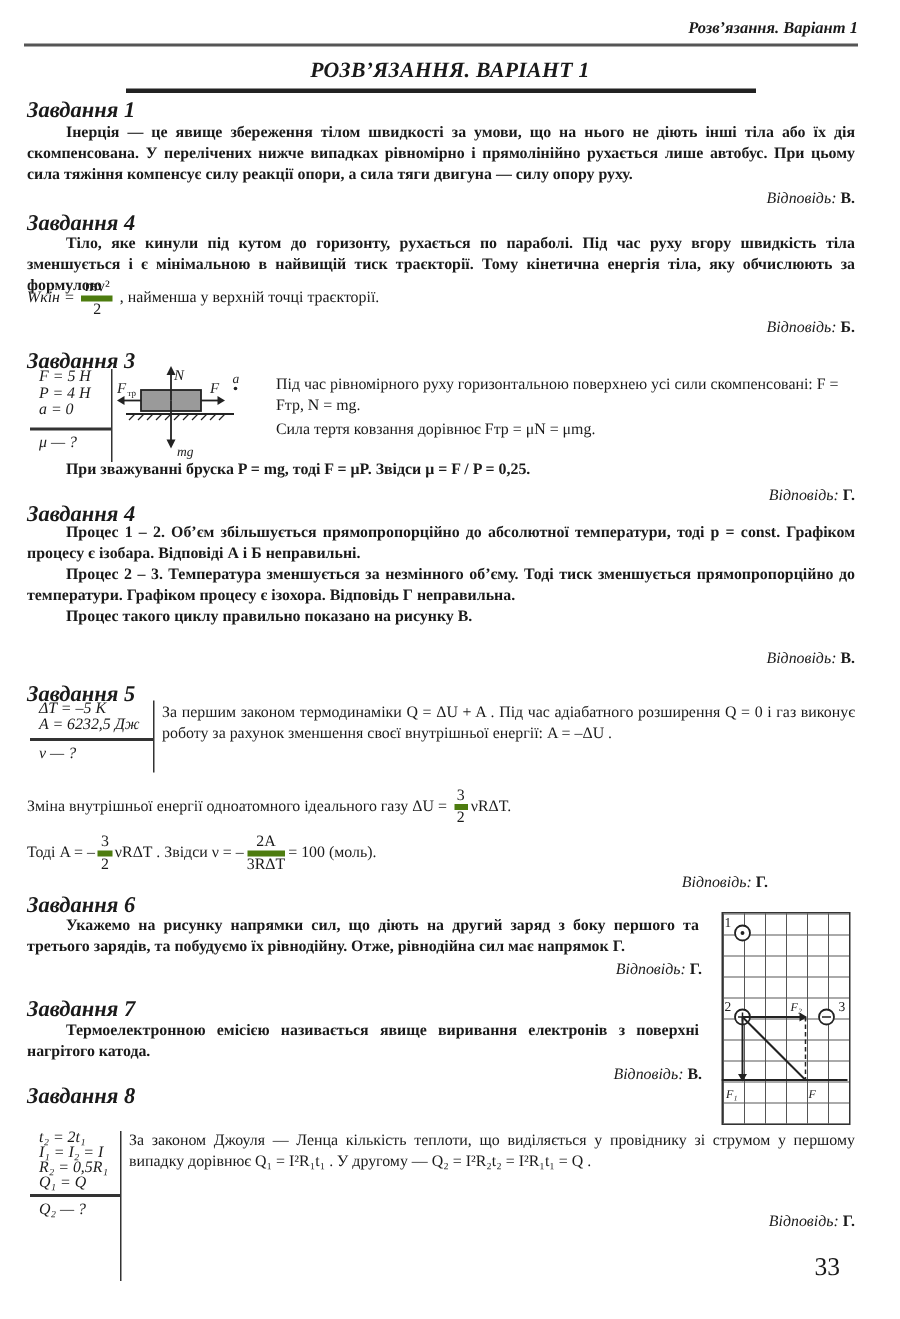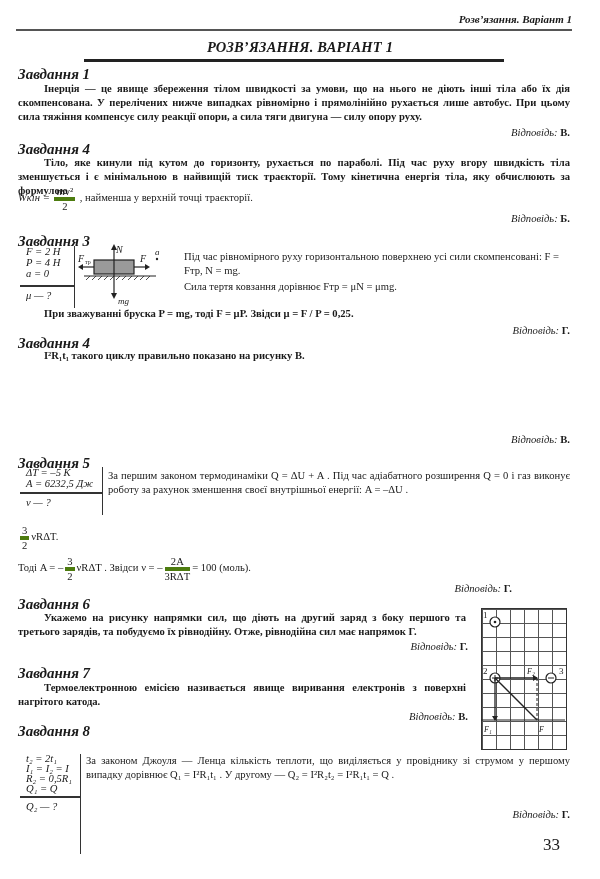--- a/index.html
+++ b/index.html
@@ -44,21 +44,21 @@
 <div class="abs p ind" style="top:156px">Тіло, яке кинули під кутом до горизонту, рухається по параболі. Під час руху вгору швидкість тіла зменшується і є мінімальною в найвищій тиск траєкторії. Тому кінетична енергія тіла, яку обчислюють за формулою</div>
 <div class="abs" style="left:18px; top:186px; white-space:nowrap">
   <i class="m">Wкін =</i>
   <span class="frac"><span class="num">mv²</span><span>2</span></span>
   <span>, найменша у верхній точці траєкторії.</span>
 </div>
 <div class="abs ans" style="top:212px"><span>Відповідь:</span> <b>Б.</b></div>
 
 <div class="abs task" style="top:234px">Завдання 3</div>
 <div class="abs given" style="left:22px; top:246px; width:48px; height:62px; padding-left:4px; font-style:italic">
-  <div style="line-height:11px">F = 2 Н</div>
+  <div style="line-height:11px">F = 5 Н</div>
   <div style="line-height:11px">P = 4 Н</div>
   <div style="line-height:11px">a = 0</div>
   <div class="given-line" style="margin:6px 0 3px -6px; width:54px"></div>
   <div style="line-height:11px">μ — ?</div>
 </div>
 
 <svg class="abs" style="left:78px; top:244px" width="84" height="62" viewBox="0 0 84 62">
   <rect x="16" y="16" width="40" height="14" fill="#9a9a9a" stroke="#222" stroke-width="1.2"></rect>
   <line x="0" x1="6" y1="32" x2="78" y2="32" stroke="#222" stroke-width="1.2"></line>
   <g stroke="#222" stroke-width="0.8">
@@ -90,33 +90,36 @@
   <circle cx="79" cy="15" r="1.2" fill="#222"></circle>
   <text x="40" y="60" font-family="Liberation Serif, serif" font-style="italic" font-size="9" fill="#222">mg</text>
 </svg>
 <div class="abs" style="left:184px; top:250px; width:386px">Під час рівномірного руху горизонтальною поверхнею усі сили скомпенсовані: F = Fтр,  N = mg.</div>
 <div class="abs" style="left:184px; top:280px; width:386px">Сила тертя ковзання дорівнює  Fтр = μN = μmg.</div>
 <div class="abs p ind" style="top:307px">При зважуванні бруска P = mg, тоді F = μP. Звідси μ = F / P = 0,25.</div>
 <div class="abs ans" style="top:324px"><span>Відповідь:</span> <b>Г.</b></div>
 
 <div class="abs task" style="top:336px">Завдання 4</div>
 <div class="abs p" style="top:349px">
-  <div class="ind">I²R₁t₁ такого циклу правильно показано на рисунку В.</div>
+  <div class="ind">Процес 1 – 2. Об’єм збільшується прямопропорційно до абсолютної температури, тоді p = const. Графіком процесу є ізобара. Відповіді А і Б неправильні.</div>
+  <div class="ind">Процес 2 – 3. Температура зменшується за незмінного об’єму. Тоді тиск зменшується прямопропорційно до температури. Графіком процесу є ізохора. Відповідь Г неправильна.</div>
+  <div class="ind">Процес такого циклу правильно показано на рисунку В.</div>
 </div>
 <div class="abs ans" style="top:433px"><span>Відповідь:</span> <b>В.</b></div>
 
 <div class="abs task" style="top:456px">Завдання 5</div>
 <div class="abs given" style="left:22px; top:467px; width:76px; height:48px; padding-left:4px; font-style:italic">
   <div style="line-height:11px">ΔT = –5 К</div>
   <div style="line-height:11px">A = 6232,5 Дж</div>
   <div class="given-line" style="margin:3px 0 3px -6px; width:82px"></div>
   <div style="line-height:11px">ν — ?</div>
 </div>
 <div class="abs" style="left:108px; top:469px; width:462px; text-align:justify">За першим законом термодинаміки  Q = ΔU + A . Під час адіабатного розширення Q = 0 і газ виконує роботу за рахунок зменшення своєї внутрішньої енергії:  A = –ΔU .</div>
 <div class="abs" style="left:18px; top:525px; white-space:nowrap">
+  <span>Зміна внутрішньої енергії одноатомного ідеального газу  ΔU =</span>
   <span class="frac"><span class="num">3</span><span>2</span></span><span>νRΔT.</span>
 </div>
 <div class="abs" style="left:18px; top:556px; white-space:nowrap">
   <span>Тоді  A = –</span><span class="frac"><span class="num">3</span><span>2</span></span><span>νRΔT . Звідси  ν = –</span><span class="frac"><span class="num">2A</span><span>3RΔT</span></span><span>= 100 (моль).</span>
 </div>
 <div class="abs ans" style="top:582px; right:88px"><span>Відповідь:</span> <b>Г.</b></div>
 
 <div class="abs task" style="top:597px">Завдання 6</div>
 <div class="abs p ind" style="top:611px; width:448px">Укажемо на рисунку напрямки сил, що діють на другий заряд з боку першого та третього зарядів, та побудуємо їх рівнодійну. Отже, рівнодійна сил має напрямок Г.</div>
 <div class="abs ans" style="top:640px; right:132px"><span>Відповідь:</span> <b>Г.</b></div>

